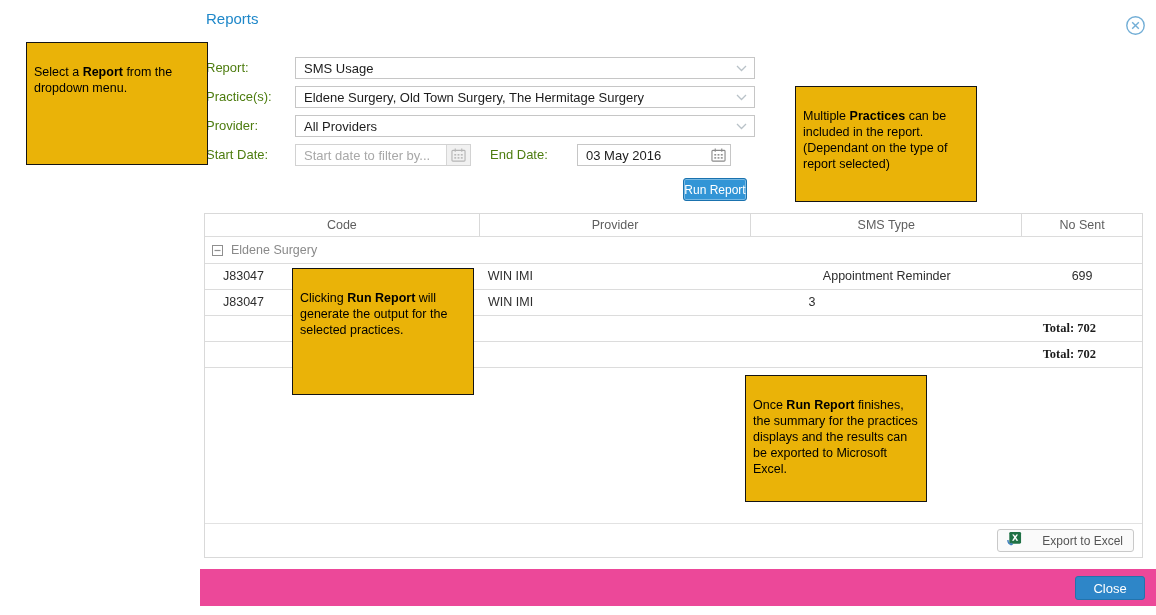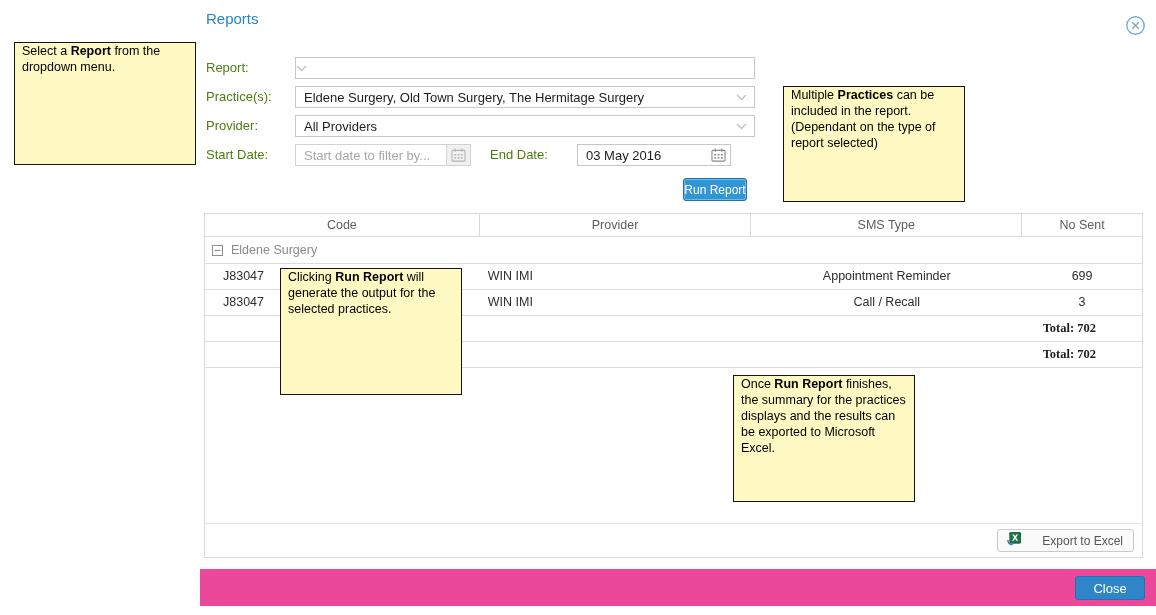--- a/index.html
+++ b/index.html
@@ -60,22 +60,22 @@
   
   .footer { position: absolute; left: 0; top: 569px; width: 956px; height: 37px; background: #ec4899; }
   .btn-close {
     position: absolute; right: 11px; top: 7px; width: 70px; height: 24px;
     background: #2e86c8; color: #fff; font-size: 13px; font-family: "Liberation Sans", sans-serif;
     border: 1px solid #2373ac; border-radius: 3px; cursor: pointer;
   }
 
   
   .note {
-    position: absolute; width: 182px; background: #fef9c3; border: 1px solid #141414;
-    font-size: 12.5px; line-height: 1.28; color: #000; padding: 0 7px; z-index: 5;
+    position: absolute; width: 182px; background: #eab308; border: 1px solid #141414;
+    font-size: 12.5px; line-height: 1.28; color: #000; padding: 21px 7px; z-index: 5; margin-left: 12px;
   }
   .note-1 { left: 14px;  top: 42px;  height: 123px; }
   .note-2 { left: 783px; top: 86px;  height: 116px; }
   .note-3 { left: 280px; top: 268px; height: 127px; }
   .note-4 { left: 733px; top: 375px; height: 127px; }
 </style>
 </head>
 <body>
 
 <div class="dialog">
@@ -85,20 +85,21 @@
     <span>
       <svg width="21" height="21" viewBox="0 0 21 21">
           <circle cx="10.5" cy="10.5" r="8.7" fill="none" stroke="#72aed6" stroke-width="1.4"></circle>
           <path d="M7.2 7.2l6.6 6.6M13.8 7.2l-6.6 6.6" stroke="#72aed6" stroke-width="1.4"></path>
         </svg>
     </span>
   </button>
 
   <div class="form-label" style="top:57px">Report:</div>
   <div class="field selectbox" style="top:57px">
+    <span class="value">SMS Usage</span>
     <span class="chev">
       <svg width="11" height="7" viewBox="0 0 11 7">
           <path d="M1 1l4.5 4.5L10 1" fill="none" stroke="#b9c2c8" stroke-width="1.3"></path>
         </svg>
     </span>
   </div>
 
   <div class="form-label" style="top:86px">Practice(s):</div>
   <div class="field selectbox" style="top:86px">
     <span class="value">Eldene Surgery, Old Town Surgery, The Hermitage Surgery</span>
@@ -182,21 +183,20 @@
     <div class="grid-row data-row">
       <div class="cell code col-code">J83047</div>
       <div class="cell provider col-provider">WIN IMI</div>
       <div class="cell sms col-sms">Appointment Reminder</div>
       <div class="cell nosent col-nosent">699</div>
     </div>
 
     <div class="grid-row data-row">
       <div class="cell code col-code">J83047</div>
       <div class="cell provider col-provider">WIN IMI</div>
-      <div class="cell sms col-sms">Call / Recall</div>
       <div class="cell nosent col-nosent">3</div>
     </div>
 
     <div class="grid-row total-row">
       <div class="tcell">Total: 702</div>
     </div>
 
     <div class="grid-row total-row">
       <div class="tcell">Total: 702</div>
     </div>

